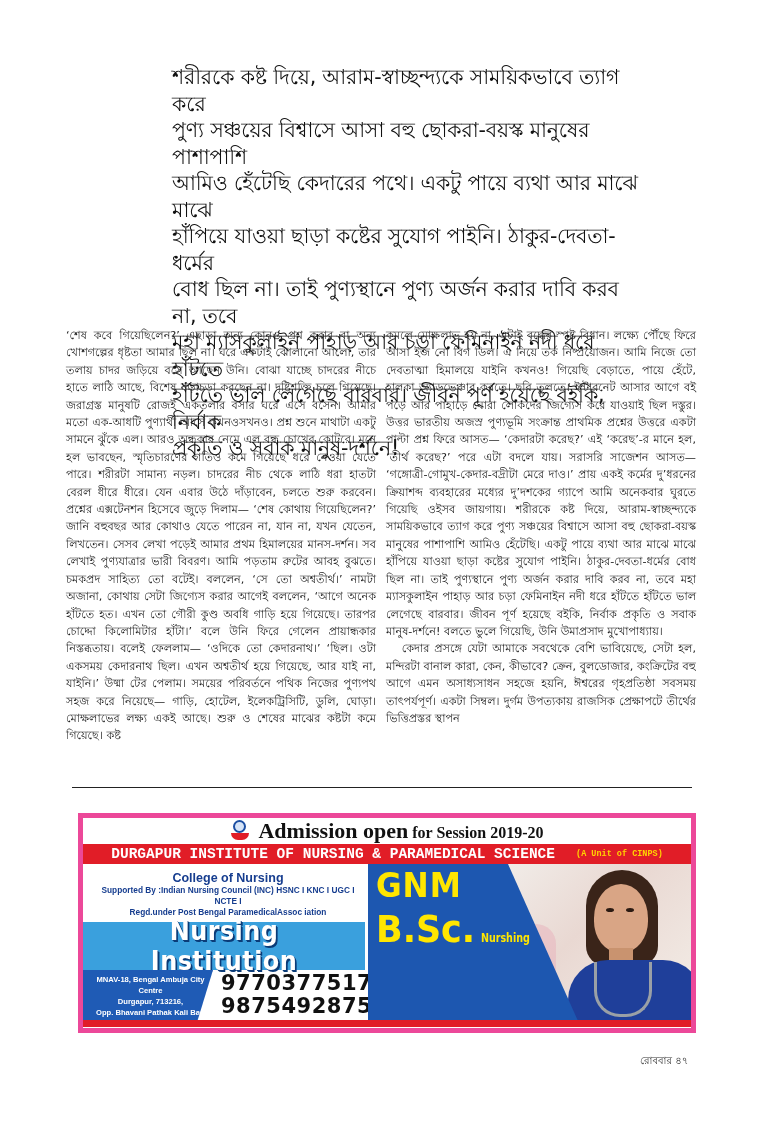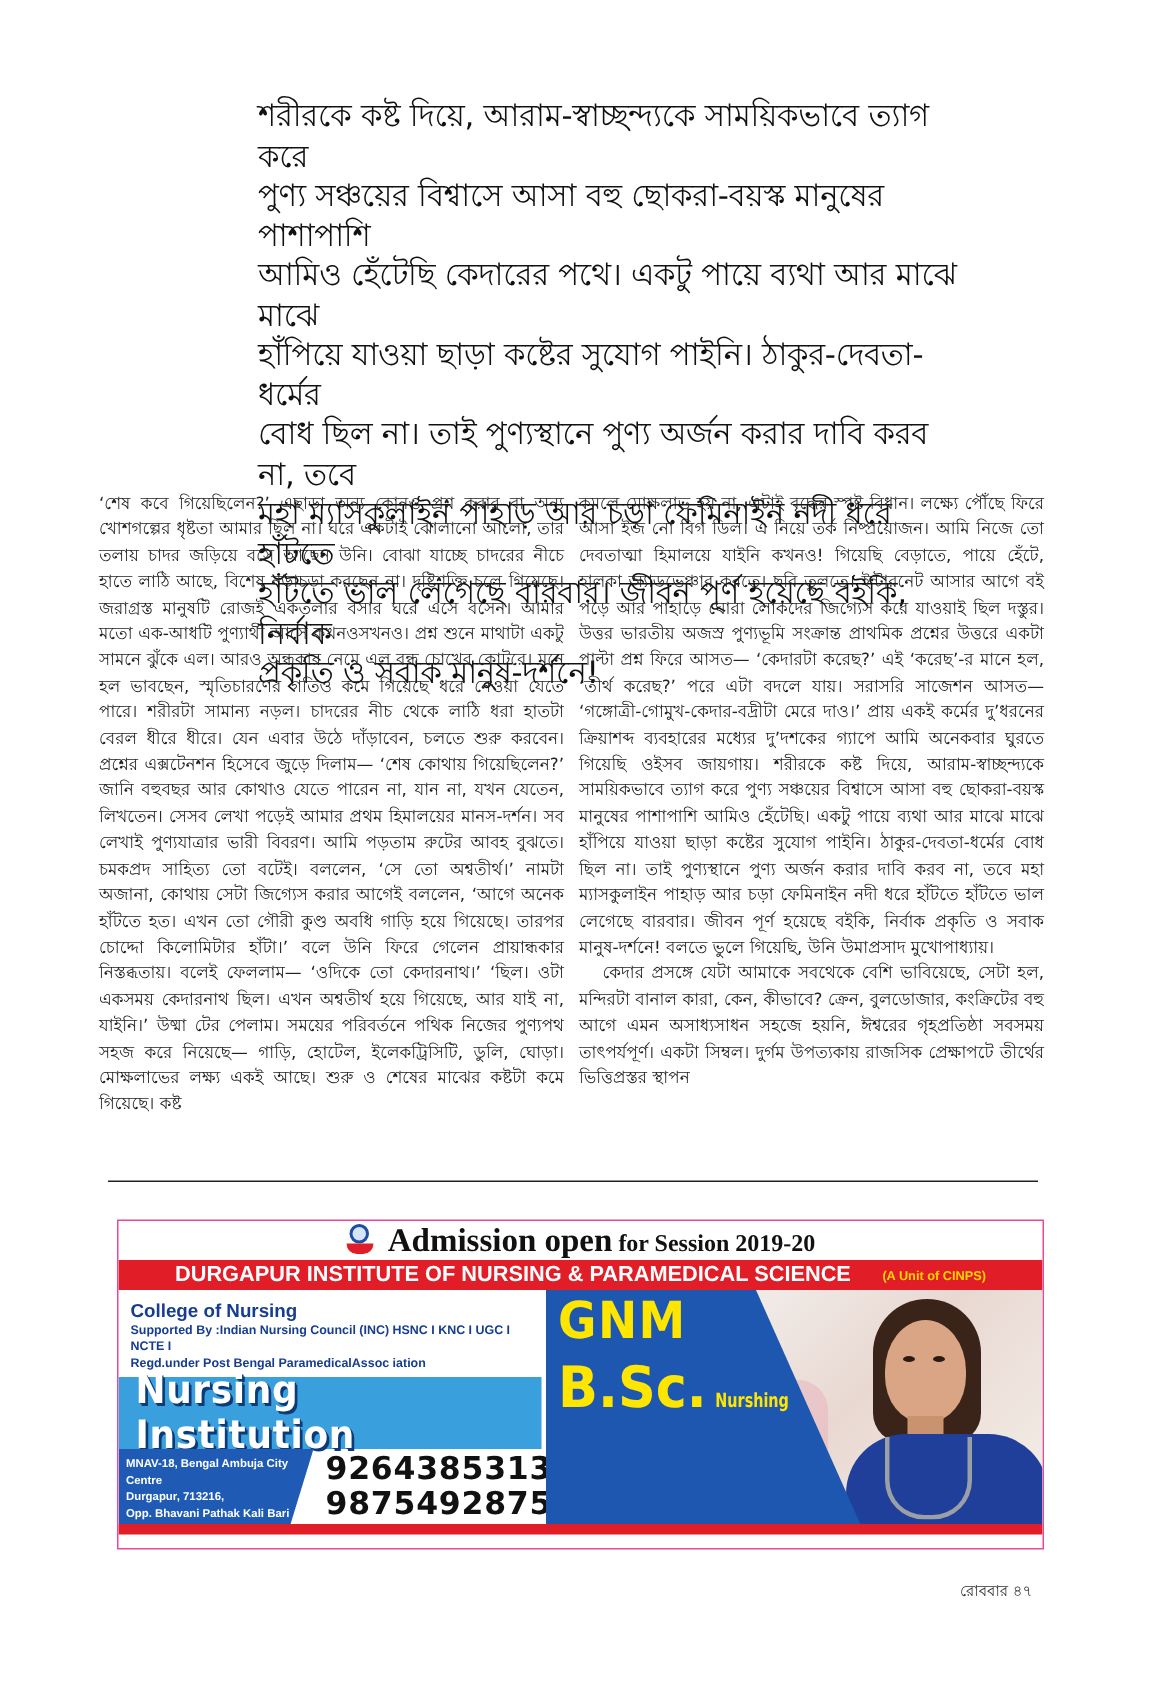--- a/index.html
+++ b/index.html
@@ -8,29 +8,29 @@
   .pullquote { position:absolute; left:172px; top:64px; width:470px; }
   .pullquote p { margin:0; font-size:20.5px; line-height:26.5px; color:#111; letter-spacing:-0.2px; }
 
   .columns { position:absolute; left:66px; top:327px; width:630px; display:flex; justify-content:space-between; }
   .col { width:310px; }
   .col p { margin:0; font-size:11.2px; line-height:17.4px; color:#222; text-align:justify; }
   .col p.indent { text-indent:1.4em; }
 
   .rule { position:absolute; left:72px; top:787px; width:620px; height:1px; background:#222; }
 
-  .ad { position:absolute; left:78px; top:813px; width:618px; height:220px; border:1px solid #ec4899; background:#fff; box-sizing:border-box; overflow:hidden; }
+  .ad { position:absolute; left:78px; top:813px; width:618px; height:220px; border:5px solid #ec4899; background:#fff; box-sizing:border-box; overflow:hidden;text-align:center; }
   .ad-head { height:26px; display:flex; align-items:center; justify-content:center; gap:8px; }
   .ad-logo { width:20px; height:22px; position:relative; }
   .ad-logo .ring { position:absolute; left:3px; top:0; width:13px; height:13px; border-radius:50%; border:2px solid #1c4fa3; box-sizing:border-box; background:#d6e4f7; }
   .ad-logo .base { position:absolute; left:1px; top:13px; width:18px; height:7px; background:#e11d27; border-radius:0 0 9px 9px; }
   .ad-title { font-family:"Liberation Serif", serif; font-weight:bold; color:#111; }
   .ad-title .big { font-size:22px; }
   .ad-title .small { font-size:16px; }
-  .ad-band { background:#e11d27; color:#fff; height:20px; display:flex; align-items:center; justify-content:center; font-family:Liberation Sans, sans-serif; font-weight:bold; font-size:14.5px; letter-spacing:0; }
+  .ad-band { background:#e11d27; color:#fff; height:20px; display:flex; align-items:center; justify-content:center; font-family:Liberation Mono, monospace; font-weight:bold; font-size:14.5px; letter-spacing:0; }
   .ad-band .unit { color:#ffd400; font-size:8.5px; margin-left:21px; }
 
   .ad-body { position:absolute; left:0; top:46px; width:616px; height:163px; }
   .ad-left { position:absolute; left:0; top:0; width:282px; height:194px; }
   .college { padding:7px 0 0 8px; height:54px; box-sizing:border-box; }
   .college .t { font-family:"Liberation Sans", sans-serif; font-weight:bold; font-size:12.5px; color:#163d8f; }
   .college .s { font-family:"Liberation Sans", sans-serif; font-weight:bold; font-size:8.3px; color:#163d8f; line-height:11px; }
   .inst-band { position:absolute; left:0; top:58px; width:282px; height:48px; background:#3aa0dd; display:flex; align-items:center; justify-content:center; }
   .inst-band span { font-family:"DejaVu Sans", sans-serif; font-weight:bold; font-size:26px; color:#fff; letter-spacing:0.5px; text-shadow:1px 1px 0 #0b3c78, 2px 2px 0 #0b3c78; transform:scaleX(0.92); display:inline-block; }
   .addr { position:absolute; left:0; top:106px; width:130px; height:51px; background:#1f5bb5; clip-path:polygon(0 0,100% 0,88% 100%,0 100%); padding:4px 0 0 5px; box-sizing:border-box; }
@@ -113,21 +113,21 @@
       <div class="inst-band">
         <span>Nursing Institution</span>
       </div>
       <div class="addr">
         <div class="l">MNAV-18, Bengal Ambuja City Centre</div>
         <div class="l">Durgapur, 713216,</div>
         <div class="l">Opp. Bhavani Pathak Kali Bari</div>
         <div class="w">Website : www.dinps.in | E-mail : durgapurnursing@gmail.com</div>
       </div>
       <div class="phones">
-        <div>9264385313</div>
+        <div>9770377517</div>
         <div>9875492875</div>
       </div>
     </div>
 
     <div class="ad-right">
       <div class="photo">
         <div class="pink-blur"></div>
         <div class="nurse-hair"></div>
         <div class="nurse-face"></div>
         <div class="nurse-eye1"></div>

